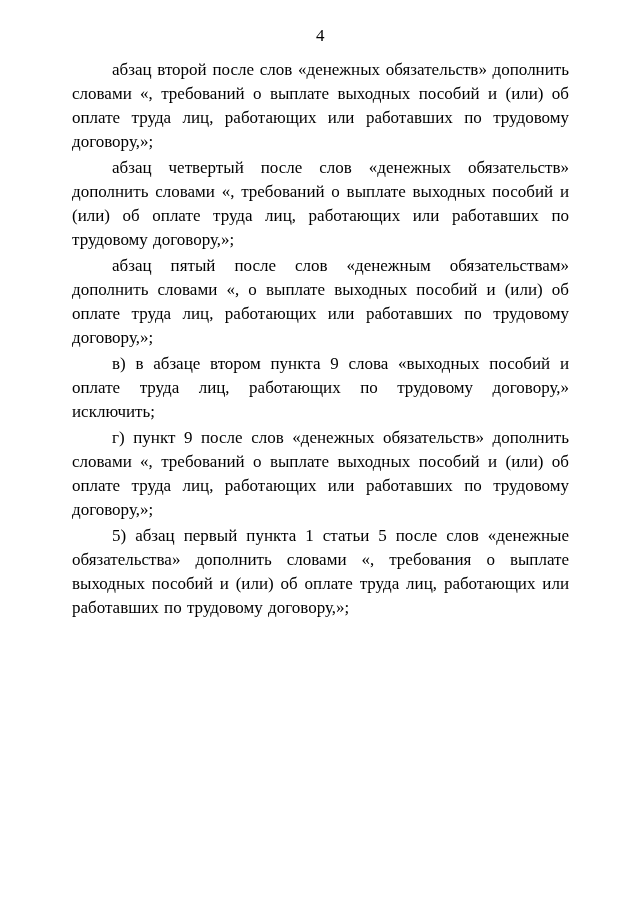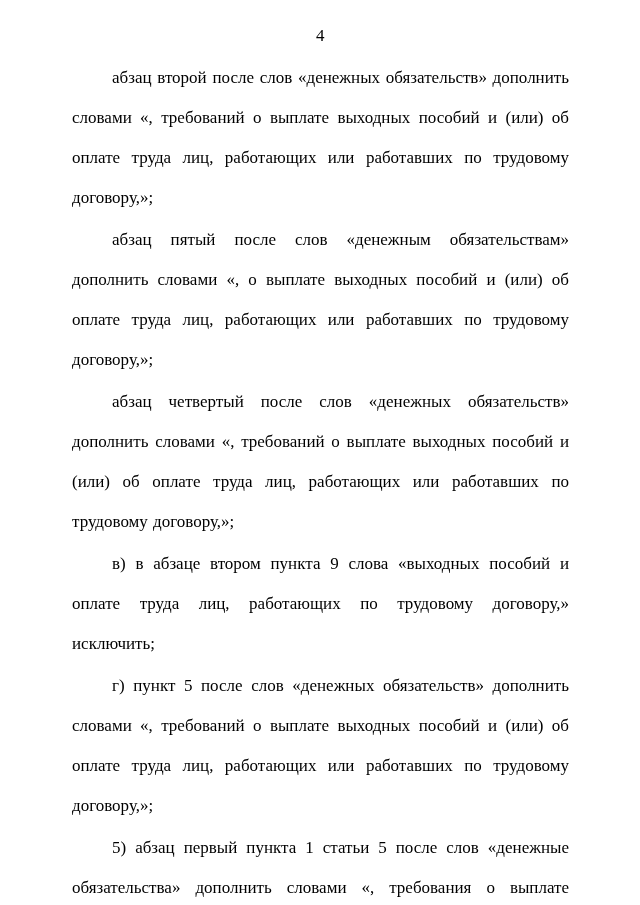--- a/index.html
+++ b/index.html
@@ -24,33 +24,33 @@
   .page-number {
     text-align: center;
     font-size: 17px;
     line-height: 20px;
     margin: 0 0 12px 0;
     letter-spacing: 0.5px;
   }
   .doc-body p {
     margin: 0 0 2px 0;
     font-size: 17px;
-    line-height: 40px;
+    line-height: 24px;
     text-align: justify;
     text-indent: 40px;
     word-spacing: 1px;
   }
 </style>
 </head>
 <body>
 
 <div class="page">
   <div class="page-number">4</div>
 
   <div class="doc-body">
     <p>абзац второй после слов «денежных обязательств» дополнить словами «, требований о выплате выходных пособий и (или) об оплате труда лиц, работающих или работавших по трудовому договору,»;</p>
+    <p>абзац четвертый после слов «денежных обязательств» дополнить словами «, требований о выплате выходных пособий и (или) об оплате труда лиц, работающих или работавших по трудовому договору,»;</p>
     <p>абзац пятый после слов «денежным обязательствам» дополнить словами «, о выплате выходных пособий и (или) об оплате труда лиц, работающих или работавших по трудовому договору,»;</p>
-    <p>абзац четвертый после слов «денежных обязательств» дополнить словами «, требований о выплате выходных пособий и (или) об оплате труда лиц, работающих или работавших по трудовому договору,»;</p>
     <p>в) в абзаце втором пункта 9 слова «выходных пособий и оплате труда лиц, работающих по трудовому договору,» исключить;</p>
-    <p>г) пункт 5 после слов «денежных обязательств» дополнить словами «, требований о выплате выходных пособий и (или) об оплате труда лиц, работающих или работавших по трудовому договору,»;</p>
+    <p>г) пункт 9 после слов «денежных обязательств» дополнить словами «, требований о выплате выходных пособий и (или) об оплате труда лиц, работающих или работавших по трудовому договору,»;</p>
     <p>5) абзац первый пункта 1 статьи 5 после слов «денежные обязательства» дополнить словами «, требования о выплате выходных пособий и (или) об оплате труда лиц, работающих или работавших по трудовому договору,»;</p>
   </div>
 </div>
 
 </body></html>

